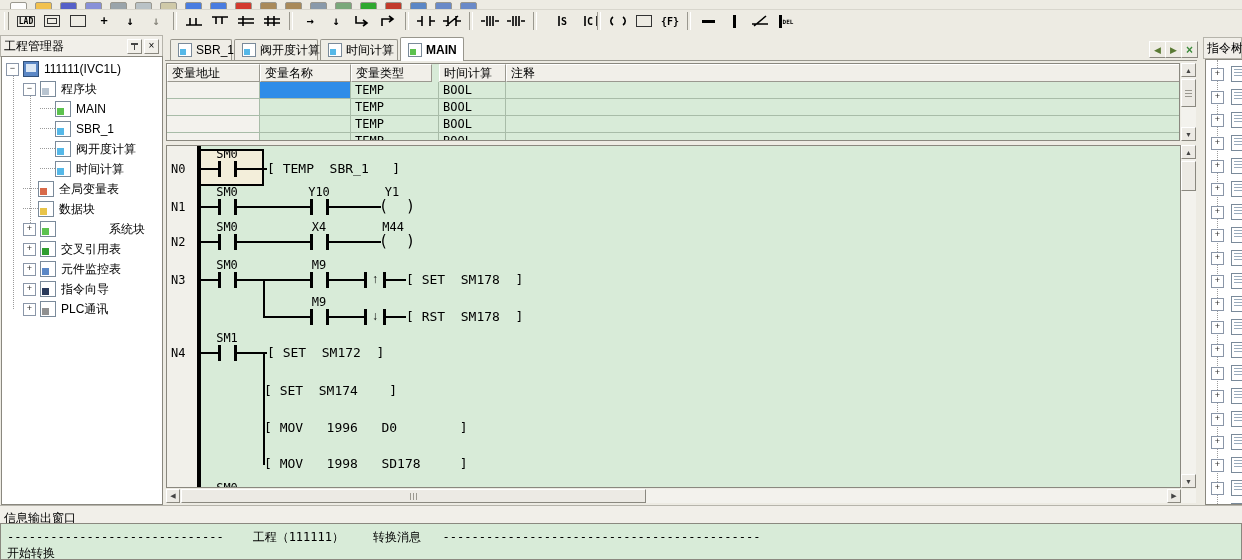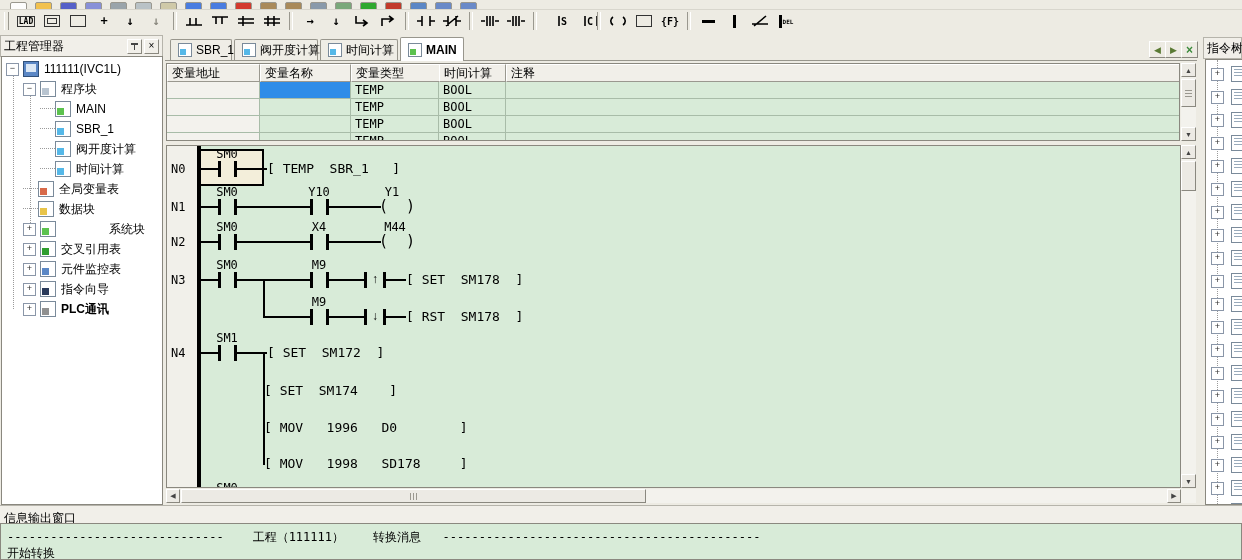--- a/index.html
+++ b/index.html
@@ -257,21 +257,21 @@
           <div style="white-space: nowrap;">元件监控表</div>
         </div>
         <div class="trow" style="left: 21px; top: 222px;">
           <div class="expander">+</div>
           <div class="ticon" style="--c: #2a3a5a;"></div>
           <div style="white-space: nowrap;">指令向导</div>
         </div>
         <div class="trow" style="left: 21px; top: 242px;">
           <div class="expander">+</div>
           <div class="ticon" style="--c: #909090;"></div>
-          <div style="white-space: nowrap; font-weight: bold;">PLC通讯</div>
+          <div style="white-space: nowrap;">PLC通讯</div>
         </div>
       </div>
   </div>
 
   <div id="main" class="abs">
     <div id="tabline"></div>
     <div id="tabbar">
         <div class="tab" style="left: 5px; width: 62px;">
           <div class="dicon" style="--c: #55b8e8;"></div>
           <div style="white-space: nowrap;">SBR_1</div>
@@ -289,21 +289,21 @@
           <div style="white-space: nowrap;">MAIN</div>
         </div>
       </div>
     <div class="navbtn raised" style="left:984px;">◀</div>
     <div class="navbtn raised" style="left:1000px;">▶</div>
     <div class="navbtn raised" style="left:1016px;font-size:12px;font-weight:bold;color:#3a8a3a;">×</div>
 
     <div id="vartable">
         <div class="vh" style="left: 0px; width: 93px;">变量地址</div>
         <div class="vh" style="left: 93px; width: 91px;">变量名称</div>
-        <div class="vh" style="left: 184px; width: 103px;">变量类型</div>
+        <div class="vh" style="left: 184px; width: 81px;">变量类型</div>
         <div class="vh" style="left: 272px; width: 67px;">时间计算</div>
         <div class="vh" style="left: 339px; width: 675px;">注释</div>
         <div class="vc addr" style="left: 0px; top: 18px; width: 93px;"></div>
         <div class="vc sel" style="left: 93px; top: 18px; width: 91px;"></div>
         <div class="vc" style="left: 184px; top: 18px; width: 88px;">TEMP</div>
         <div class="vc" style="left: 272px; top: 18px; width: 67px;">BOOL</div>
         <div class="vc" style="left: 339px; top: 18px; width: 675px;"></div>
         <div class="vc addr" style="left: 0px; top: 35px; width: 93px;"></div>
         <div class="vc" style="left: 93px; top: 35px; width: 91px;"></div>
         <div class="vc" style="left: 184px; top: 35px; width: 88px;">TEMP</div>
@@ -346,21 +346,21 @@
           <div class="dlabel" style="left: 128px; top: 40px;">Y10</div>
           <div class="coil" style="left: 212px; top: 51px;">(  )</div>
           <div class="dlabel" style="left: 201px; top: 40px;">Y1</div>
           <div class="rlabel" style="left: 4px; top: 89px;">N2</div>
           <div class="wire" style="left: 34px; top: 95px; width: 180px;"></div>
           <div class="contact" style="left: 51px; top: 88px;"></div>
           <div class="dlabel" style="left: 36px; top: 75px;">SM0</div>
           <div class="contact" style="left: 143px; top: 88px;"></div>
           <div class="dlabel" style="left: 128px; top: 75px;">X4</div>
           <div class="coil" style="left: 212px; top: 86px;">(  )</div>
-          <div class="dlabel" style="left: 204px; top: 75px;">M44</div>
+          <div class="dlabel" style="left: 189px; top: 75px; text-align: right;">M44</div>
           <div class="rlabel" style="left: 4px; top: 127px;">N3</div>
           <div class="wire" style="left: 34px; top: 133px; width: 205px;"></div>
           <div class="wire" style="left: 96px; top: 170px; width: 143px;"></div>
           <div class="vwire" style="left: 96px; top: 134px; height: 38px;"></div>
           <div class="contact" style="left: 51px; top: 126px;"></div>
           <div class="dlabel" style="left: 36px; top: 113px;">SM0</div>
           <div class="contact" style="left: 143px; top: 126px;"></div>
           <div class="dlabel" style="left: 128px; top: 113px;">M9</div>
           <div class="contact" style="left: 143px; top: 163px;"></div>
           <div class="dlabel" style="left: 128px; top: 150px;">M9</div>

